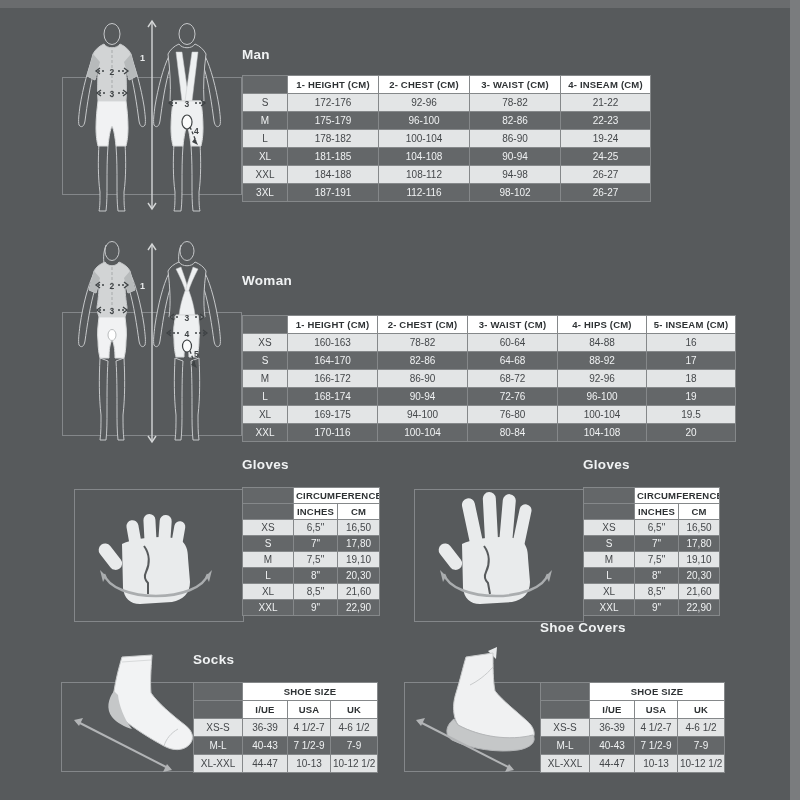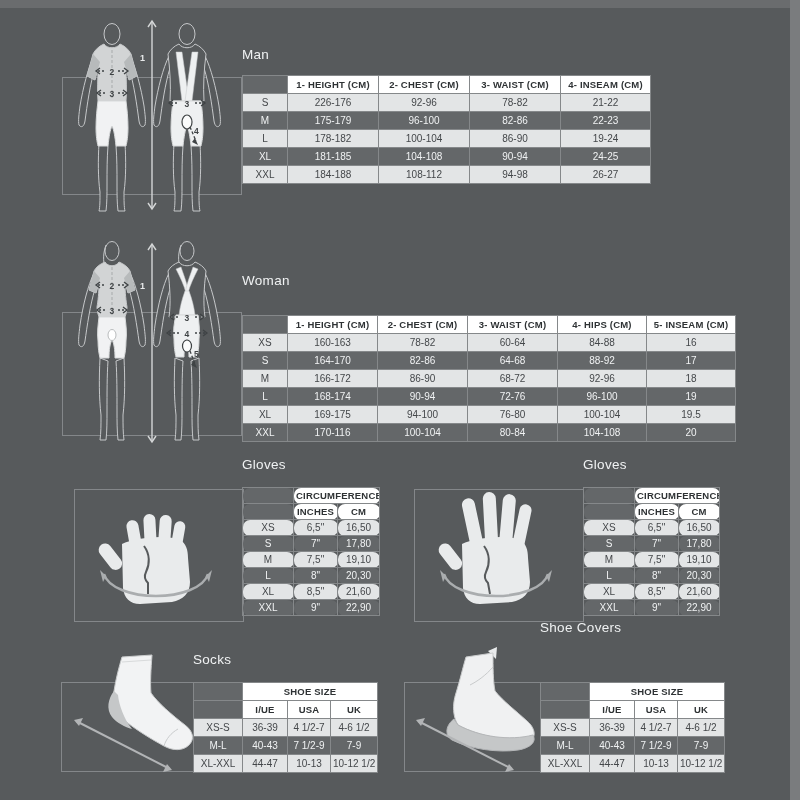--- a/index.html
+++ b/index.html
@@ -6,32 +6,32 @@
   #canvas{
     position:relative;width:800px;height:800px;overflow:hidden;
     background:#575a5c;
     font-family:"Liberation Sans", sans-serif;
   }
   .strip-top{position:absolute;left:0;top:0;width:800px;height:8px;background:#6a6c6e;}
   .strip-right{position:absolute;right:0;top:0;width:10px;height:800px;background:#7a7c7e;}
   .frame{position:absolute;border:1px solid rgba(205,210,213,0.38);z-index:1;}
   .fig{position:absolute;z-index:2;}
   .title{
-    position:absolute;z-index:3;color:#f0f2f3;font-size:13.5px;font-weight:normal;
+    position:absolute;z-index:3;color:#f0f2f3;font-size:13.5px;font-weight:bold;
     letter-spacing:.3px;
   }
   table.size-table{
     position:absolute;z-index:3;border-collapse:collapse;table-layout:fixed;
     font-size:10px;color:#44474a;border:1px solid #8b8e90;
   }
   table.size-table td{
     border:1px solid #85888a;text-align:center;vertical-align:middle;
     padding:1px 2px;height:15px;overflow:hidden;white-space:nowrap;
   }
-  table.size-table.compact td{height:13px;border-radius:7px;}
+  table.size-table.compact td{height:13px;}
   table.size-table tr.light td{background:#e3e5e6;color:#44474a;}
   table.size-table tr.dark td{background:#646769;color:#f0f2f3;}
   table.size-table td.h, table.size-table td.group-h{
     background:#ffffff;color:#2e3234;font-weight:bold;font-size:9.5px;letter-spacing:.2px;
   }
   table.size-table td.corner{background:#646769;}
   svg text{font-family:"Liberation Sans", sans-serif;}
 </style>
 </head>
 <body>
@@ -257,21 +257,21 @@
       <tbody>
         <tr>
           <td class="corner"></td>
           <td class="h">1- HEIGHT (CM)</td>
           <td class="h">2- CHEST (CM)</td>
           <td class="h">3- WAIST (CM)</td>
           <td class="h">4- INSEAM (CM)</td>
         </tr>
         <tr class="light">
           <td>S</td>
-          <td>226-176</td>
+          <td>172-176</td>
           <td>92-96</td>
           <td>78-82</td>
           <td>21-22</td>
         </tr>
         <tr class="dark">
           <td>M</td>
           <td>175-179</td>
           <td>96-100</td>
           <td>82-86</td>
           <td>22-23</td>
@@ -288,20 +288,27 @@
           <td>181-185</td>
           <td>104-108</td>
           <td>90-94</td>
           <td>24-25</td>
         </tr>
         <tr class="light">
           <td>XXL</td>
           <td>184-188</td>
           <td>108-112</td>
           <td>94-98</td>
+          <td>26-27</td>
+        </tr>
+        <tr class="dark">
+          <td>3XL</td>
+          <td>187-191</td>
+          <td>112-116</td>
+          <td>98-102</td>
           <td>26-27</td>
         </tr>
       </tbody>
     </table>
 
   <table class="size-table" style="left:242px;top:315px;width:493px">
       <colgroup>
         <col style="width:45px">
         <col style="width:90px">
         <col style="width:90px">

